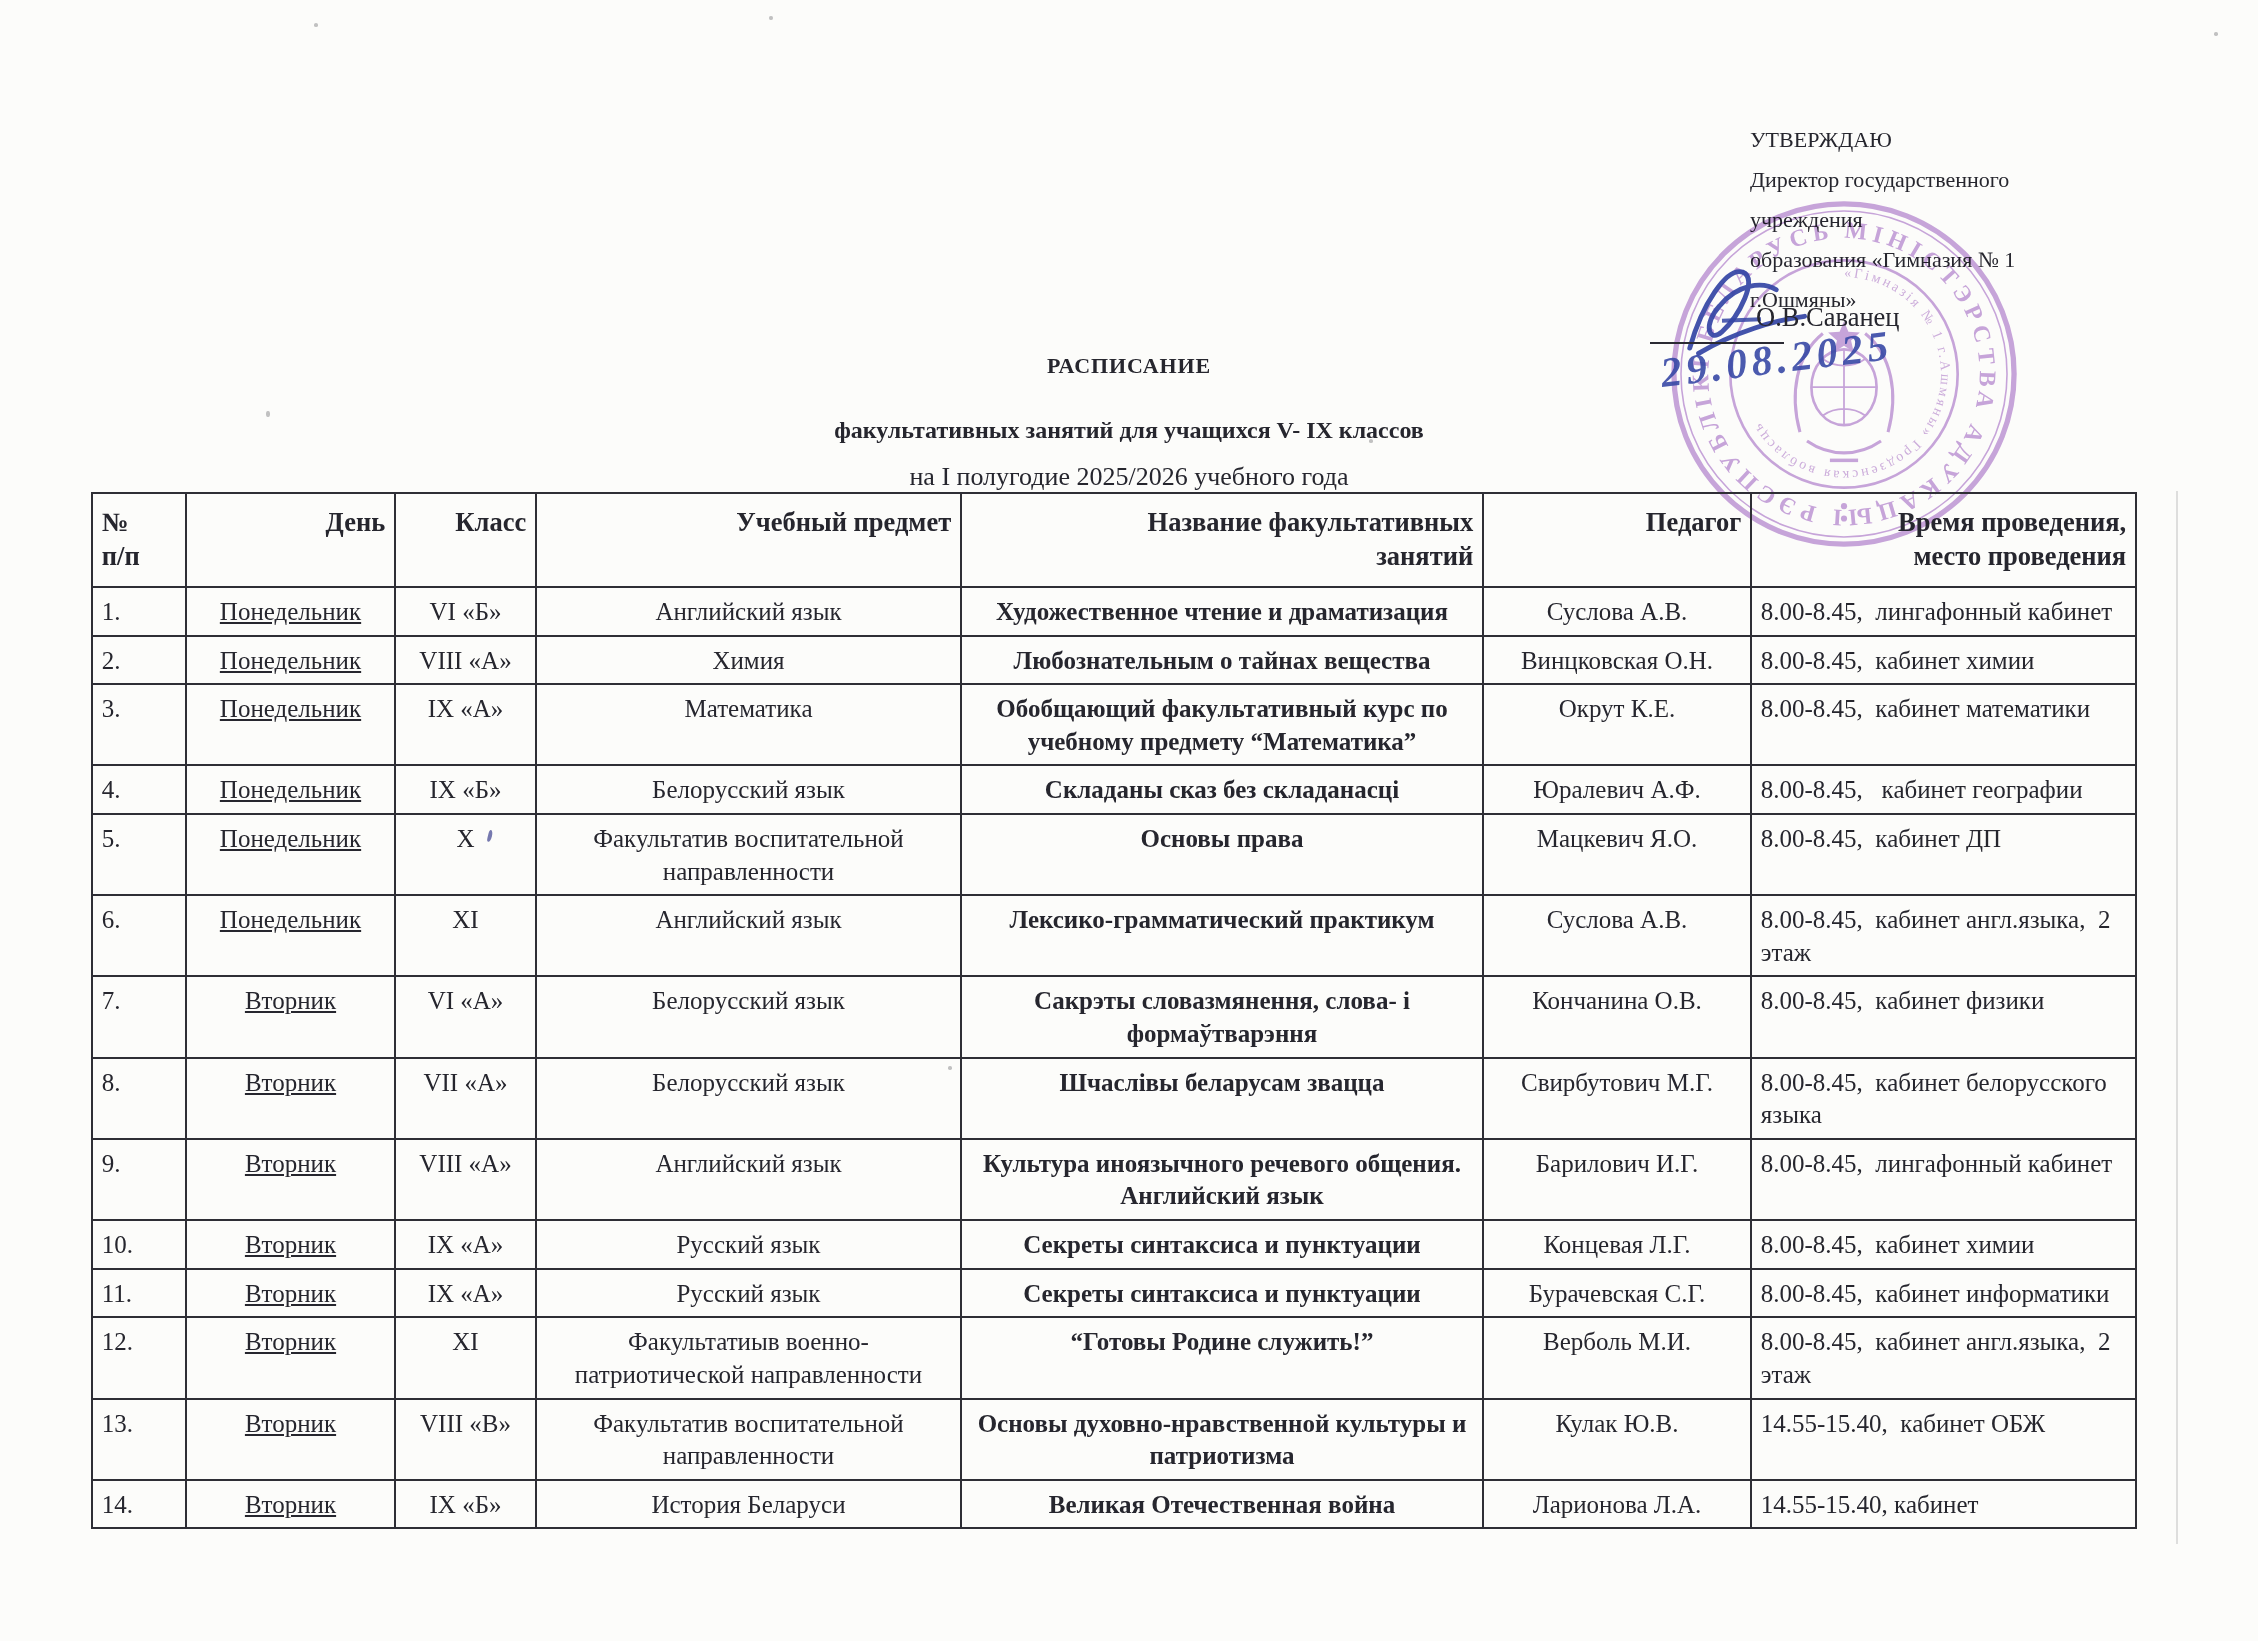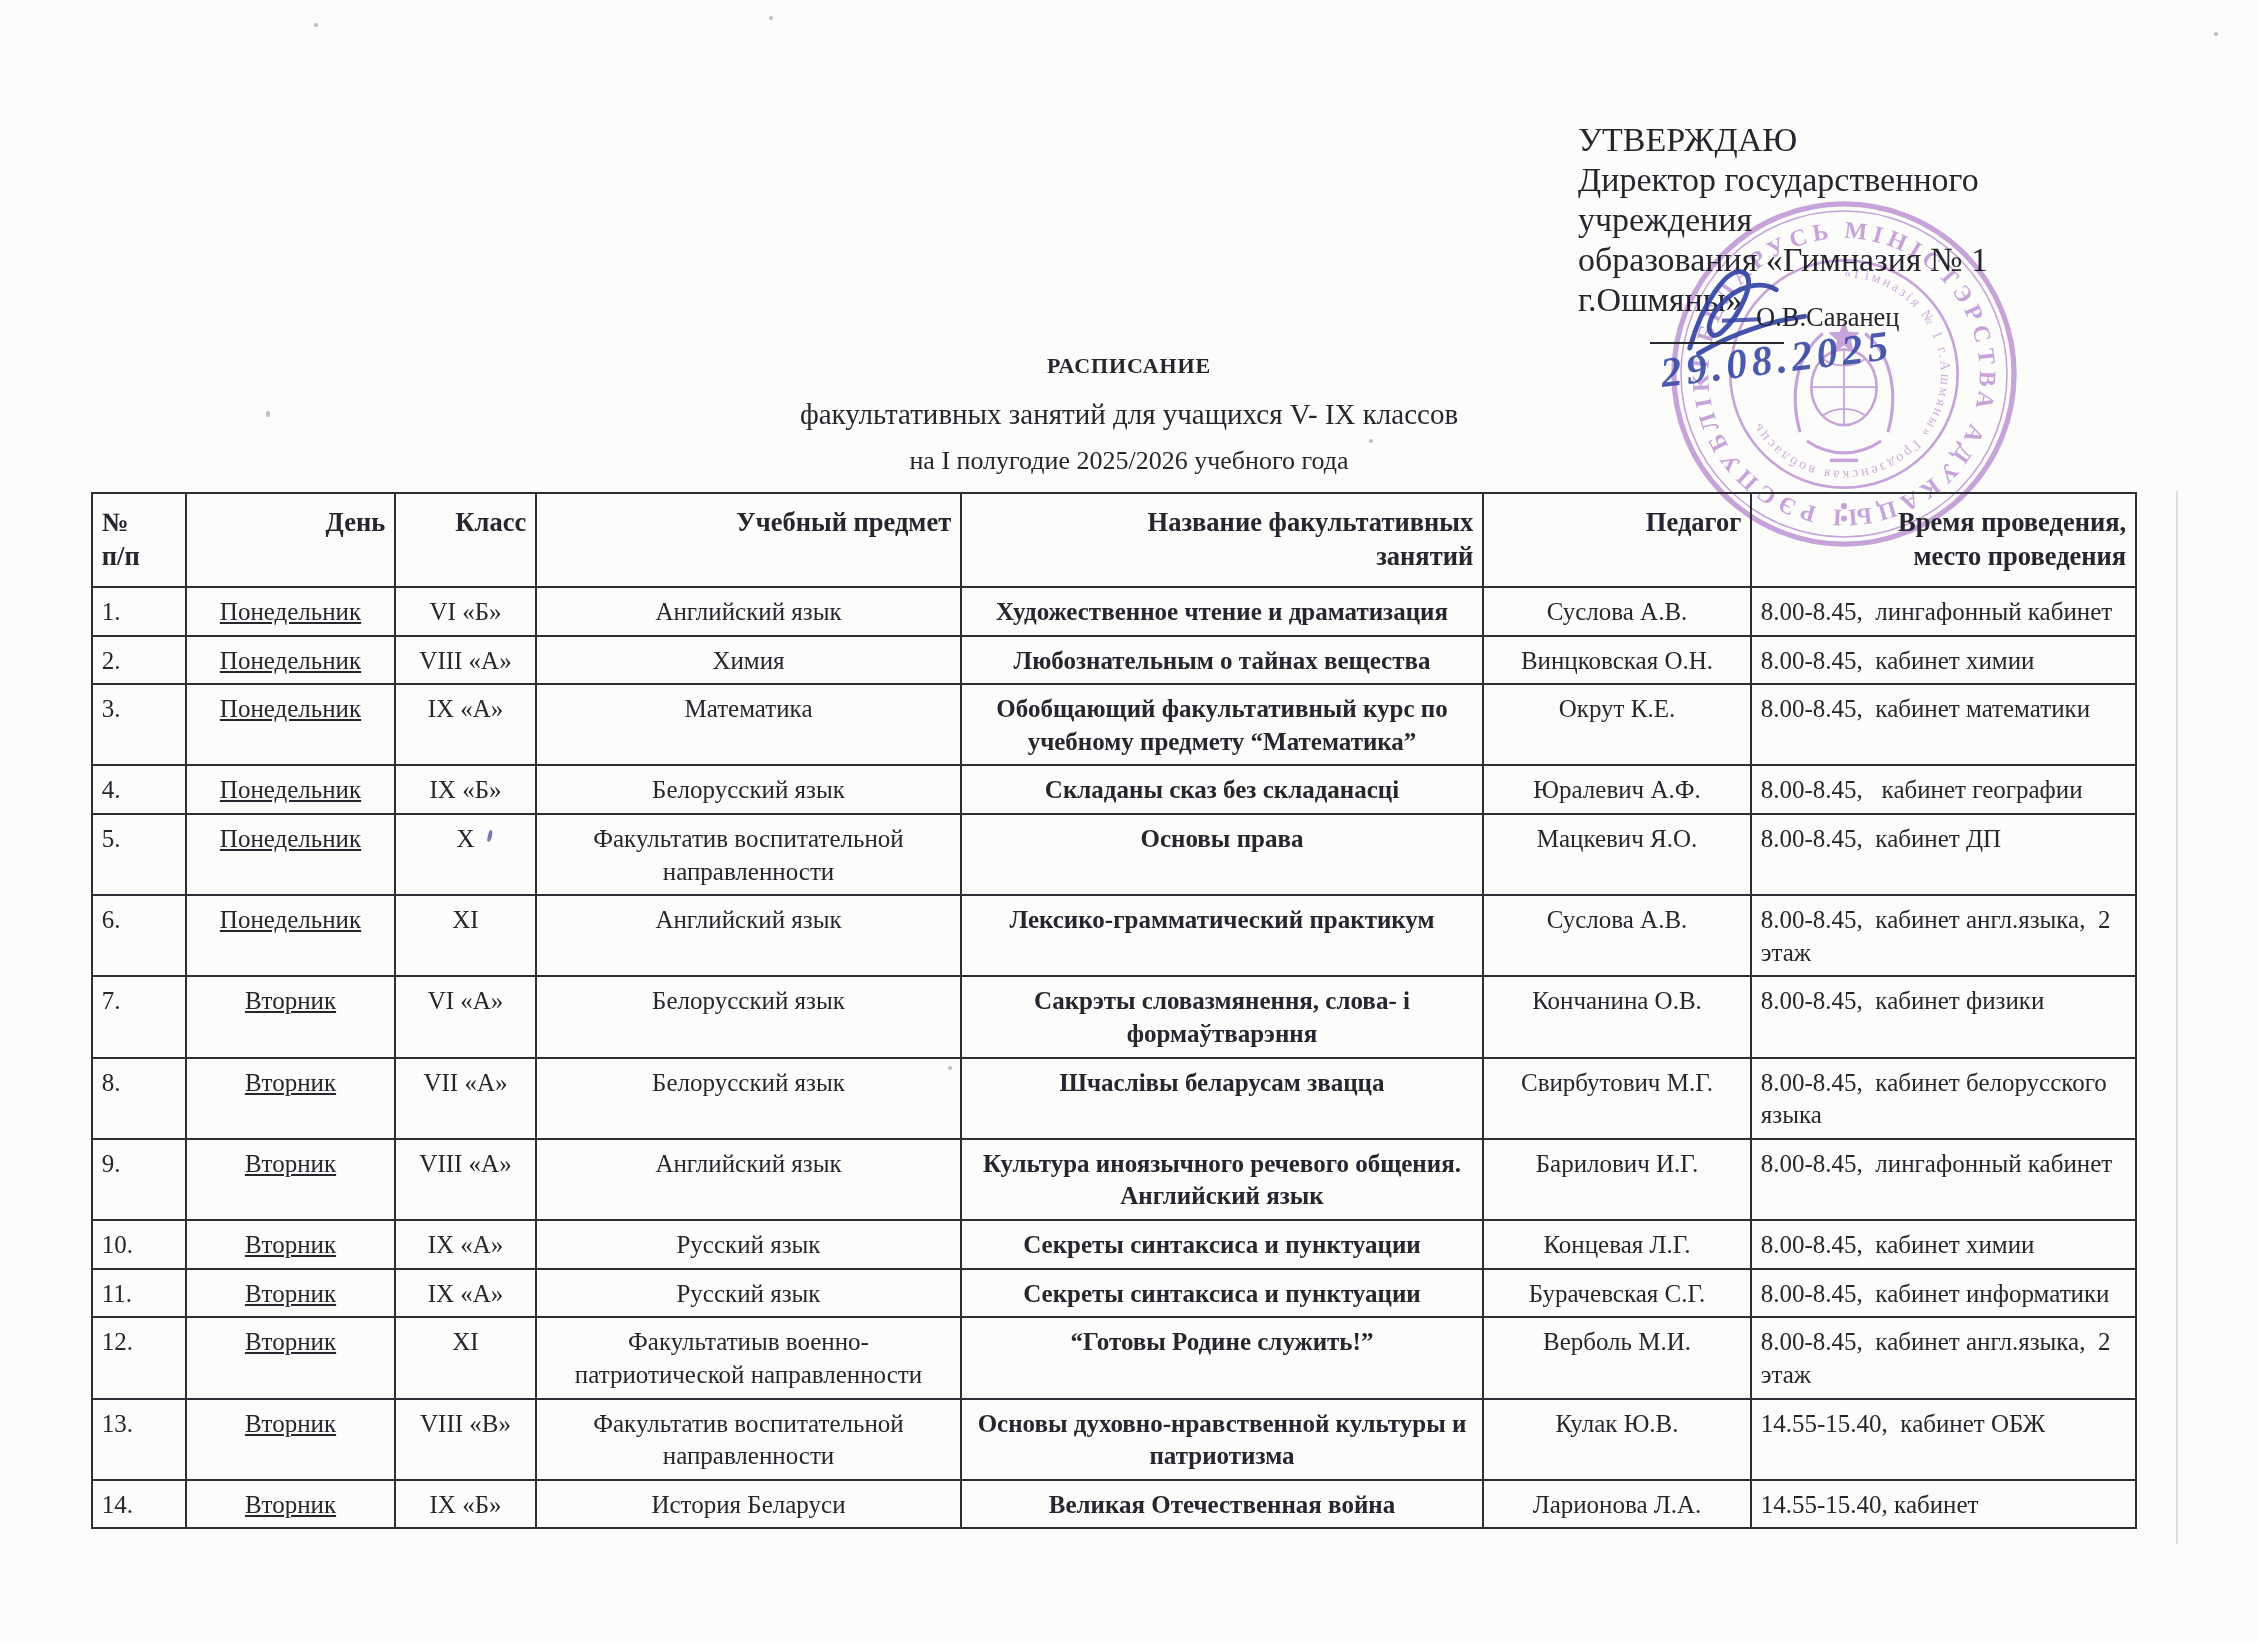--- a/index.html
+++ b/index.html
@@ -6,22 +6,22 @@
   .page{
     position:relative;
     width:2258px;height:1642px;
     background:#fcfcfa;
     overflow:hidden;
     font-family:"Liberation Serif","DejaVu Serif",serif;
     color:#26262e;
   }
   
   .approval{
-    position:absolute;left:1578px;top:120px;width:494px;
-    font-size:34px;line-height:40px;
+    position:absolute;left:1750px;top:120px;width:494px;
+    font-size:22px;line-height:40px;
   }
   .approval div{white-space:nowrap;}
   .sig-underline{
     position:absolute;left:1650px;top:342px;width:134px;height:0;
     border-top:2.6px solid #2a2a33;
   }
   .sig-name{
     position:absolute;left:1756px;top:302px;
     font-size:26.5px;white-space:nowrap;
   }
@@ -39,21 +39,21 @@
   
   .stamp{
     position:absolute;left:1666px;top:196px;
     mix-blend-mode:multiply;opacity:.62;
   }
   
   .title{
     position:absolute;left:0;top:342px;width:2258px;text-align:center;
   }
   .title-1{font-size:22px;font-weight:bold;letter-spacing:0.9px;line-height:48px;}
-  .title-2{font-size:29px;font-weight:normal;line-height:48px;}
+  .title-2{font-size:24px;font-weight:bold;line-height:48px;margin-top:16px;}
   .title-3{font-size:26px;line-height:46px;}
   
   table.schedule{
     position:absolute;left:91px;top:492px;
     width:2044px;table-layout:fixed;border-collapse:collapse;
     background:transparent;
   }
   .schedule th,.schedule td{
     border:2.2px solid #2e2e35;
     font-size:25px;line-height:1.3;

